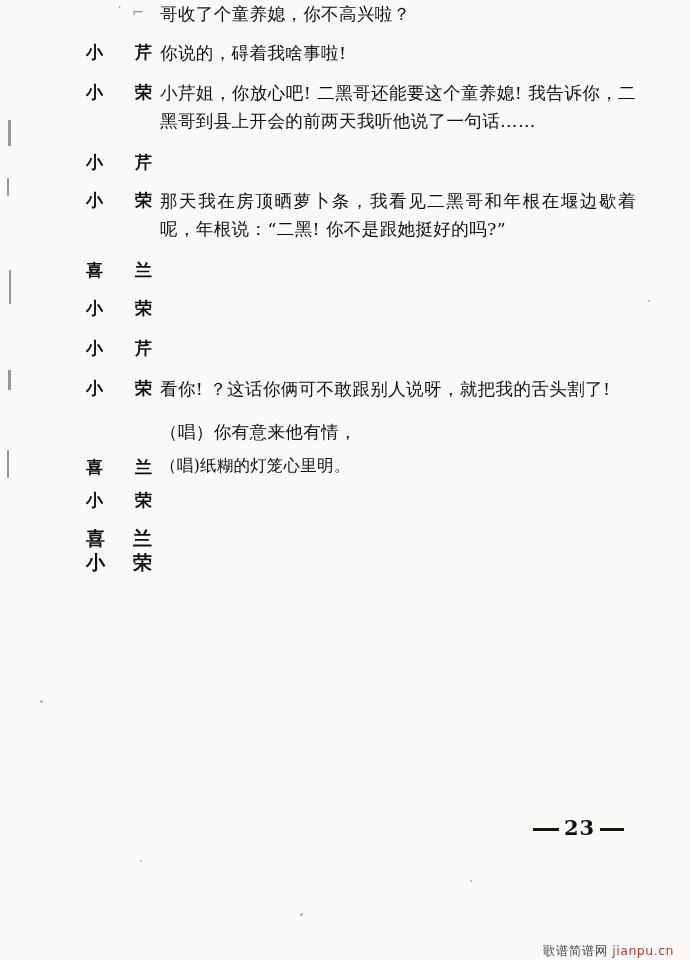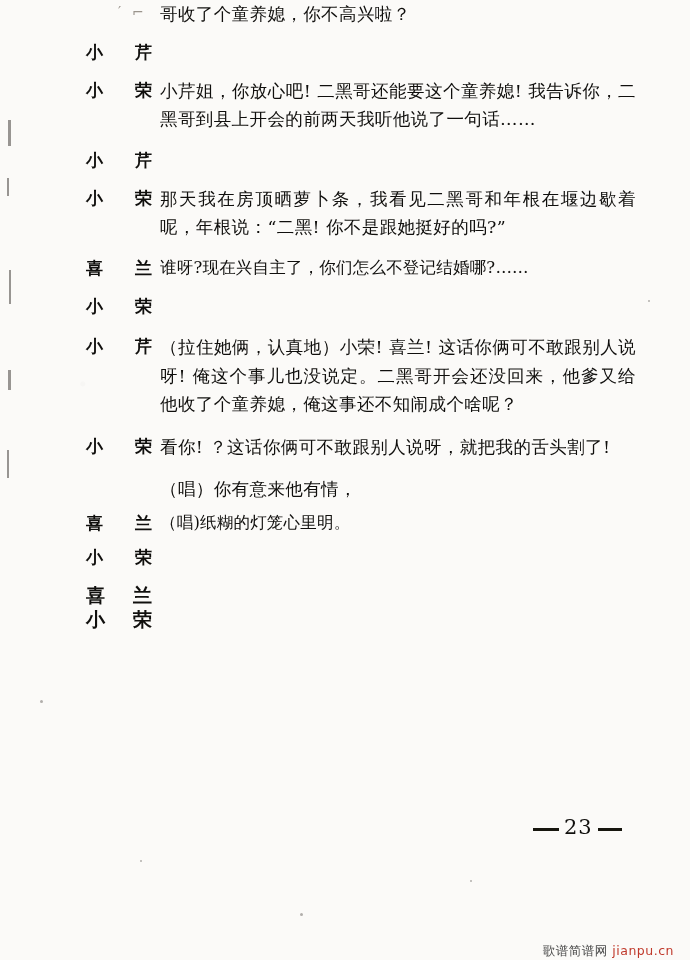--- a/index.html
+++ b/index.html
@@ -77,20 +77,21 @@
   
   .line.first .spk {
     color: #8d8880;
     font-size: 15px;
   }
   .line.gap-top {
     margin-top: 14px;
   }
   .line.tight {
     margin-bottom: 7px;
+    align-items: flex-end;
   }
   
   .spk-stack {
     width: 74px;
     flex: 0 0 74px;
     padding-right: 8px;
     box-sizing: border-box;
     font-family: "DejaVu Serif", serif;
     font-weight: 700;
   }
@@ -104,21 +105,21 @@
     font-weight: 700;
     font-size: 18px;
   }
   .pagenum {
     position: absolute;
     left: 533px;
     top: 815px;
     width: 110px;
     font-family: "DejaVu Serif", serif;
     font-size: 21px;
-    font-weight: 400;
+    font-weight: 700;
     letter-spacing: 1px;
     display: flex;
     align-items: center;
     gap: 5px;
   }
   .pagenum .dash {
     display: inline-block;
     width: 26px;
     height: 0;
     border-top: 3px solid #17160f;
@@ -184,20 +185,21 @@
           <span>&nbsp;</span>
       </div>
       <div class="txt">哥收了个童养媳，你不高兴啦？</div>
     </div>
 
     <div class="line">
       <div class="spk">
         <span>小</span>
           <span>芹</span>
       </div>
+      <div class="txt">你说的，碍着我啥事啦!</div>
     </div>
 
     <div class="line">
       <div class="spk">
         <span>小</span>
           <span>荣</span>
       </div>
       <div class="txt">小芹姐，你放心吧! 二黑哥还能要这个童养媳! 我告诉你，二黑哥到县上开会的前两天我听他说了一句话……</div>
     </div>
 
@@ -214,36 +216,34 @@
           <span>荣</span>
       </div>
       <div class="txt">那天我在房顶晒萝卜条，我看见二黑哥和年根在堰边歇着呢，年根说：“二黑! 你不是跟她挺好的吗?”</div>
     </div>
 
     <div class="line gap-top">
       <div class="spk">
         <span>喜</span>
           <span>兰</span>
       </div>
-      <div class="txt small">谁呀?现在兴自主了，你们怎么不登记结婚哪?……</div>
     </div>
 
     <div class="line">
       <div class="spk">
         <span>小</span>
           <span>荣</span>
       </div>
     </div>
 
     <div class="line gap-top">
       <div class="spk">
         <span>小</span>
           <span>芹</span>
       </div>
-      <div class="txt">（拉住她俩，认真地）小荣! 喜兰! 这话你俩可不敢跟别人说呀! 俺这个事儿也没说定。二黑哥开会还没回来，他爹又给他收了个童养媳，俺这事还不知闹成个啥呢？</div>
     </div>
 
     <div class="line gap-top">
       <div class="spk">
         <span>小</span>
           <span>荣</span>
       </div>
       <div class="txt">看你! ？这话你俩可不敢跟别人说呀，就把我的舌头割了!</div>
     </div>
 

